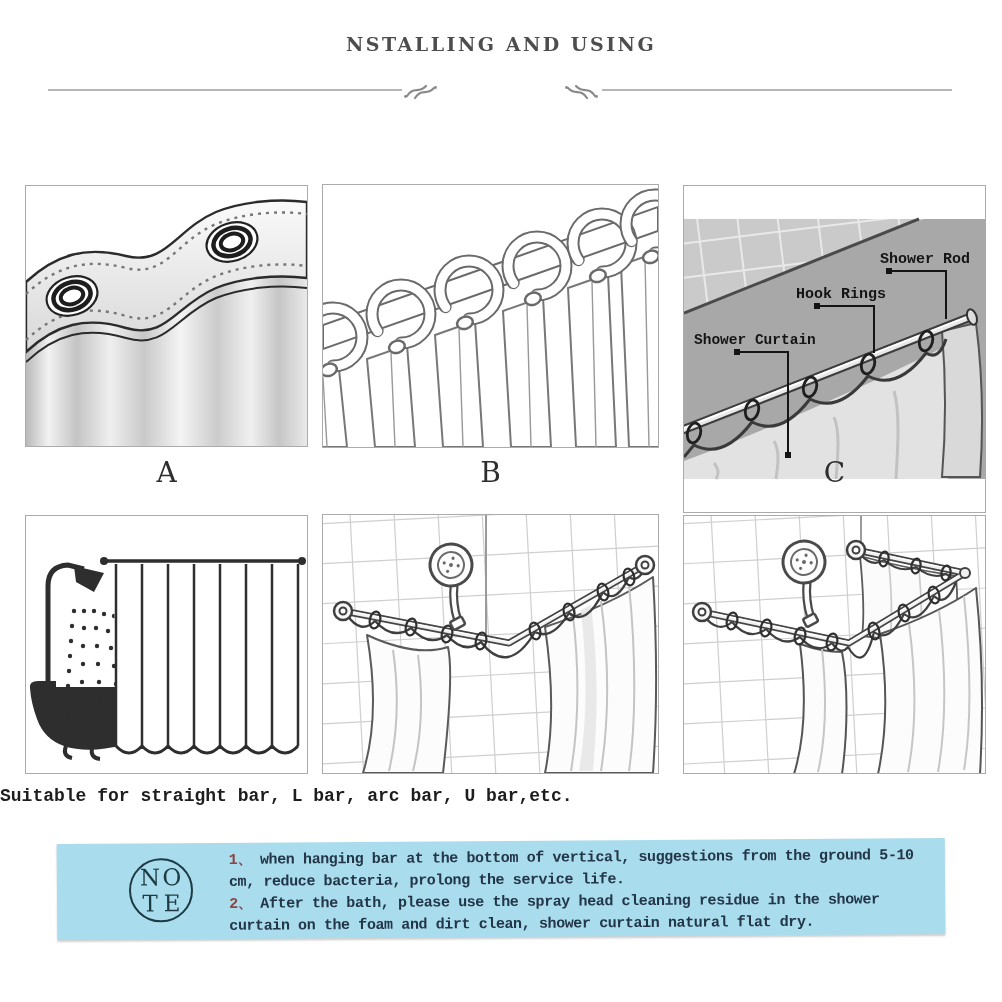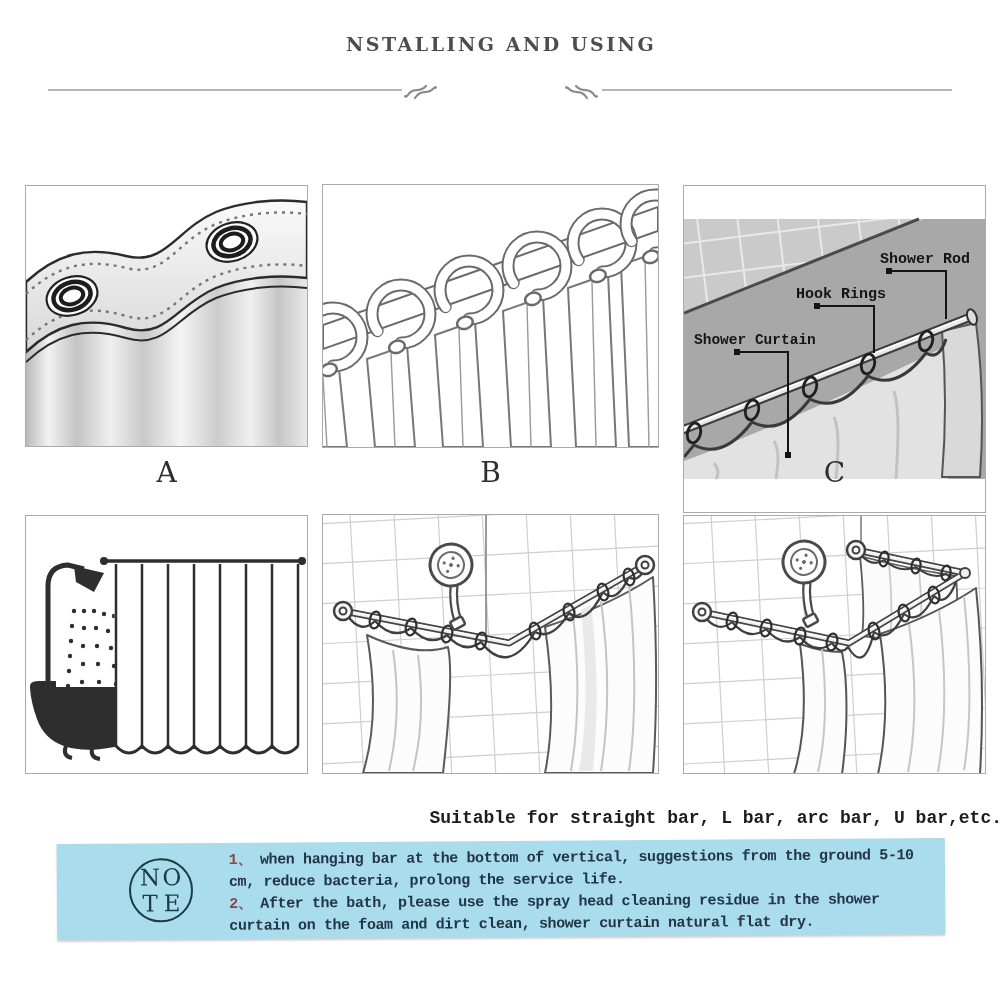--- a/index.html
+++ b/index.html
@@ -8,21 +8,21 @@
   .title{position:absolute;top:33px;left:0;width:100%;text-align:center;
          font-family:"DejaVu Serif","Liberation Serif",serif;font-weight:700;
          font-size:19px;letter-spacing:2.5px;color:#4d4d4d;}
   .divider-line{position:absolute;top:89px;height:2px;background:#b6b6b6;}
   .divider-orn{position:absolute;top:80px;width:46px;height:22px;}
   .panel{position:absolute;background:#fff;border:1px solid #ababab;box-sizing:border-box;}
   .panel svg{display:block;width:100%;height:100%;}
   .abc{position:absolute;top:456px;text-align:center;
        font-family:"DejaVu Serif","Liberation Serif",serif;
        font-size:28px;color:#2e2e2e;}
-  .suitable{position:absolute;top:808px;left:0;width:100%;text-align:right;
+  .suitable{position:absolute;top:786px;left:0;width:100%;text-align:left;
             font-family:"Liberation Mono","DejaVu Sans Mono",monospace;
             font-weight:700;font-size:18px;color:#1d1d1d;}
   .notebox{position:absolute;left:57px;top:841px;width:888px;height:96px;
            transform:rotate(-0.4deg);box-shadow:0 2px 2px rgba(120,120,120,.35);}
   .notebadge{position:absolute;left:72px;top:15px;width:64px;height:64px;
              border:2px solid #1d3b42;border-radius:50%;box-sizing:border-box;
              display:flex;align-items:center;justify-content:center;}
   .notebadge .grid{display:grid;grid-template-columns:22px 22px;line-height:26px;
              font-family:"DejaVu Serif","Liberation Serif",serif;font-size:23px;
              color:#1d3b42;text-align:center;}

